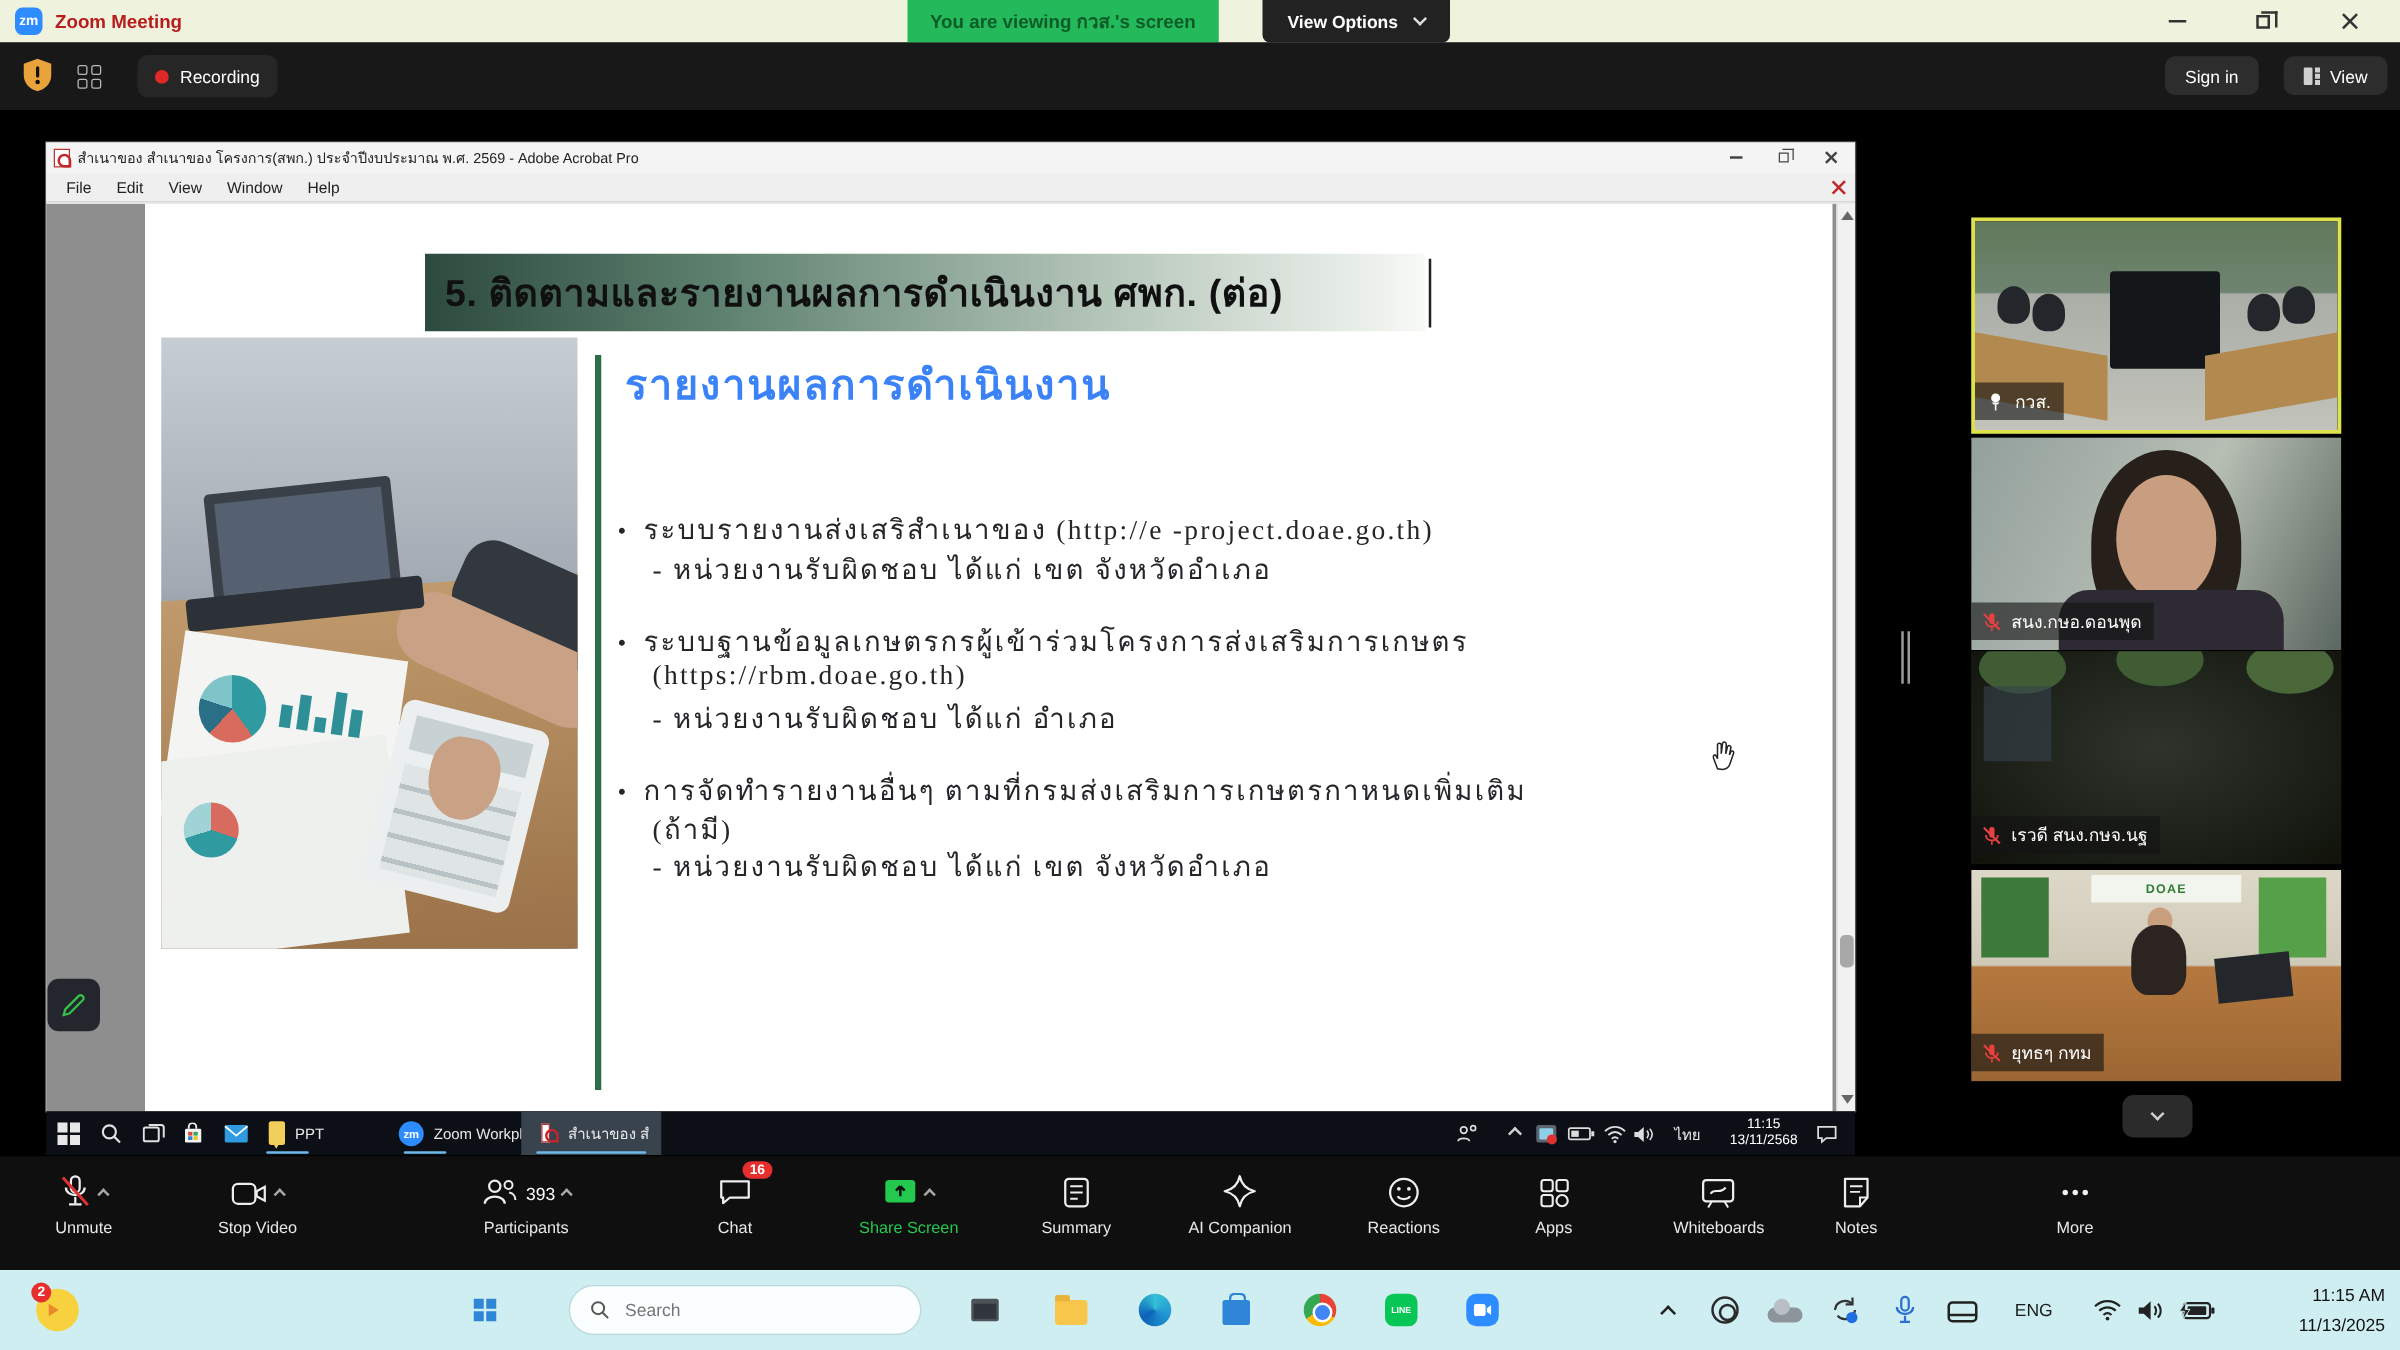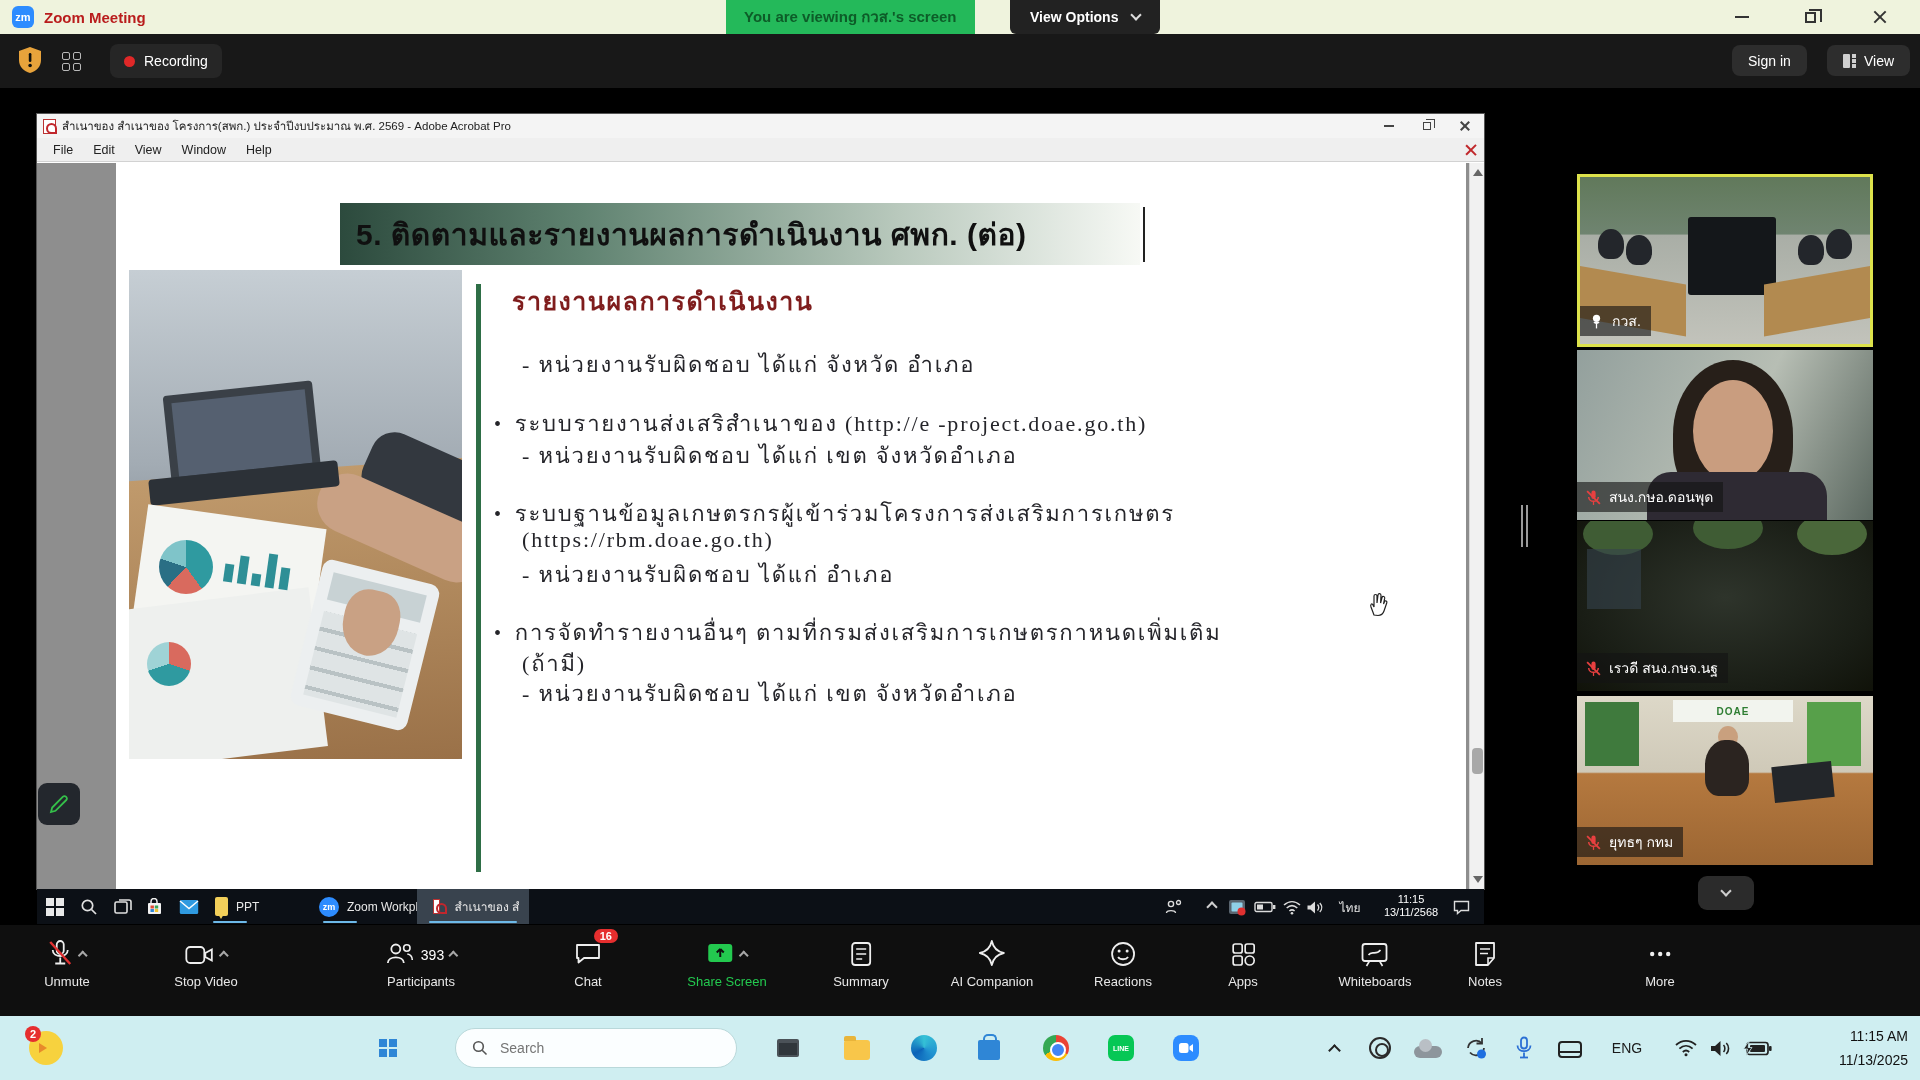--- a/index.html
+++ b/index.html
@@ -73,22 +73,22 @@
   .sb-up{top:6px;border-bottom:7px solid #666;}
   .sb-dn{bottom:6px;border-top:7px solid #666;}
   .sb-thumb{position:absolute;left:2px;top:585px;width:11px;height:26px;background:#a8a8a8;border-radius:4px;}
 
   
   .slide-banner{position:absolute;left:224px;top:40px;width:800px;height:62px;
      background:linear-gradient(90deg,#2c4a3d 0%,#5f8270 30%,#b9c9bd 70%,#f7f9f5 100%);
      display:flex;align-items:center;padding-left:16px;
      font-size:30px;font-weight:bold;color:#101010;letter-spacing:.5px;}
   .cursorline{position:absolute;left:1027px;top:44px;width:2px;height:55px;background:#222;}
-  .sect-title{position:absolute;left:396px;top:118px;font-family:"Liberation Serif",serif;
-     font-weight:bold;font-size:25px;color:#7f1d1d;letter-spacing:1.5px;}
+  .sect-title{position:absolute;left:384px;top:118px;font-family:"Liberation Serif",serif;
+     font-weight:bold;font-size:33px;color:#3b82f6;letter-spacing:1.5px;}
   .sl{position:absolute;left:378px;font-family:"Liberation Serif",serif;font-size:22px;color:#25252a;
       letter-spacing:1.8px;white-space:nowrap;}
   .sl.bullet::before{content:"•";margin-right:12px;font-size:20px;}
   .sl.indent{padding-left:28px;}
   .vline{position:absolute;left:360px;top:121px;width:5px;height:588px;background:#2e6e46;}
 
   
   .photo{position:absolute;left:13px;top:107px;width:333px;height:489px;overflow:hidden;
          background:linear-gradient(#c6ced4 0%,#a2abb3 40%,#8a939c 55%,#7e8893 100%);}
   .ph-desk{position:absolute;left:-20px;bottom:-10px;width:400px;height:300px;
@@ -316,21 +316,20 @@
               <i style="height:34px"></i>
               <i style="height:22px"></i>
             </div>
           <div class="ph-calc"></div>
           <div class="ph-hand"></div>
         </div>
 
         <div class="vline"></div>
         <div class="sect-title">รายงานผลการดำเนินงาน</div>
 
-        <div class="sl indent" style="top:184px;">- หน่วยงานรับผิดชอบ ได้แก่ จังหวัด อำเภอ</div>
         <div class="sl bullet" style="top:243px;">ระบบรายงานส่งเสริสำเนาของ (http://e -project.doae.go.th)</div>
         <div class="sl indent" style="top:275px;">- หน่วยงานรับผิดชอบ ได้แก่ เขต จังหวัดอำเภอ</div>
         <div class="sl bullet" style="top:333px;">ระบบฐานข้อมูลเกษตรกรผู้เข้าร่วมโครงการส่งเสริมการเกษตร</div>
         <div class="sl indent" style="top:364px;">(https://rbm.doae.go.th)</div>
         <div class="sl indent" style="top:394px;">- หน่วยงานรับผิดชอบ ได้แก่ อำเภอ</div>
         <div class="sl bullet" style="top:452px;">การจัดทำรายงานอื่นๆ ตามที่กรมส่งเสริมการเกษตรกาหนดเพิ่มเติม</div>
         <div class="sl indent" style="top:483px;">(ถ้ามี)</div>
         <div class="sl indent" style="top:513px;">- หน่วยงานรับผิดชอบ ได้แก่ เขต จังหวัดอำเภอ</div>
 
         <div class="handcur">

